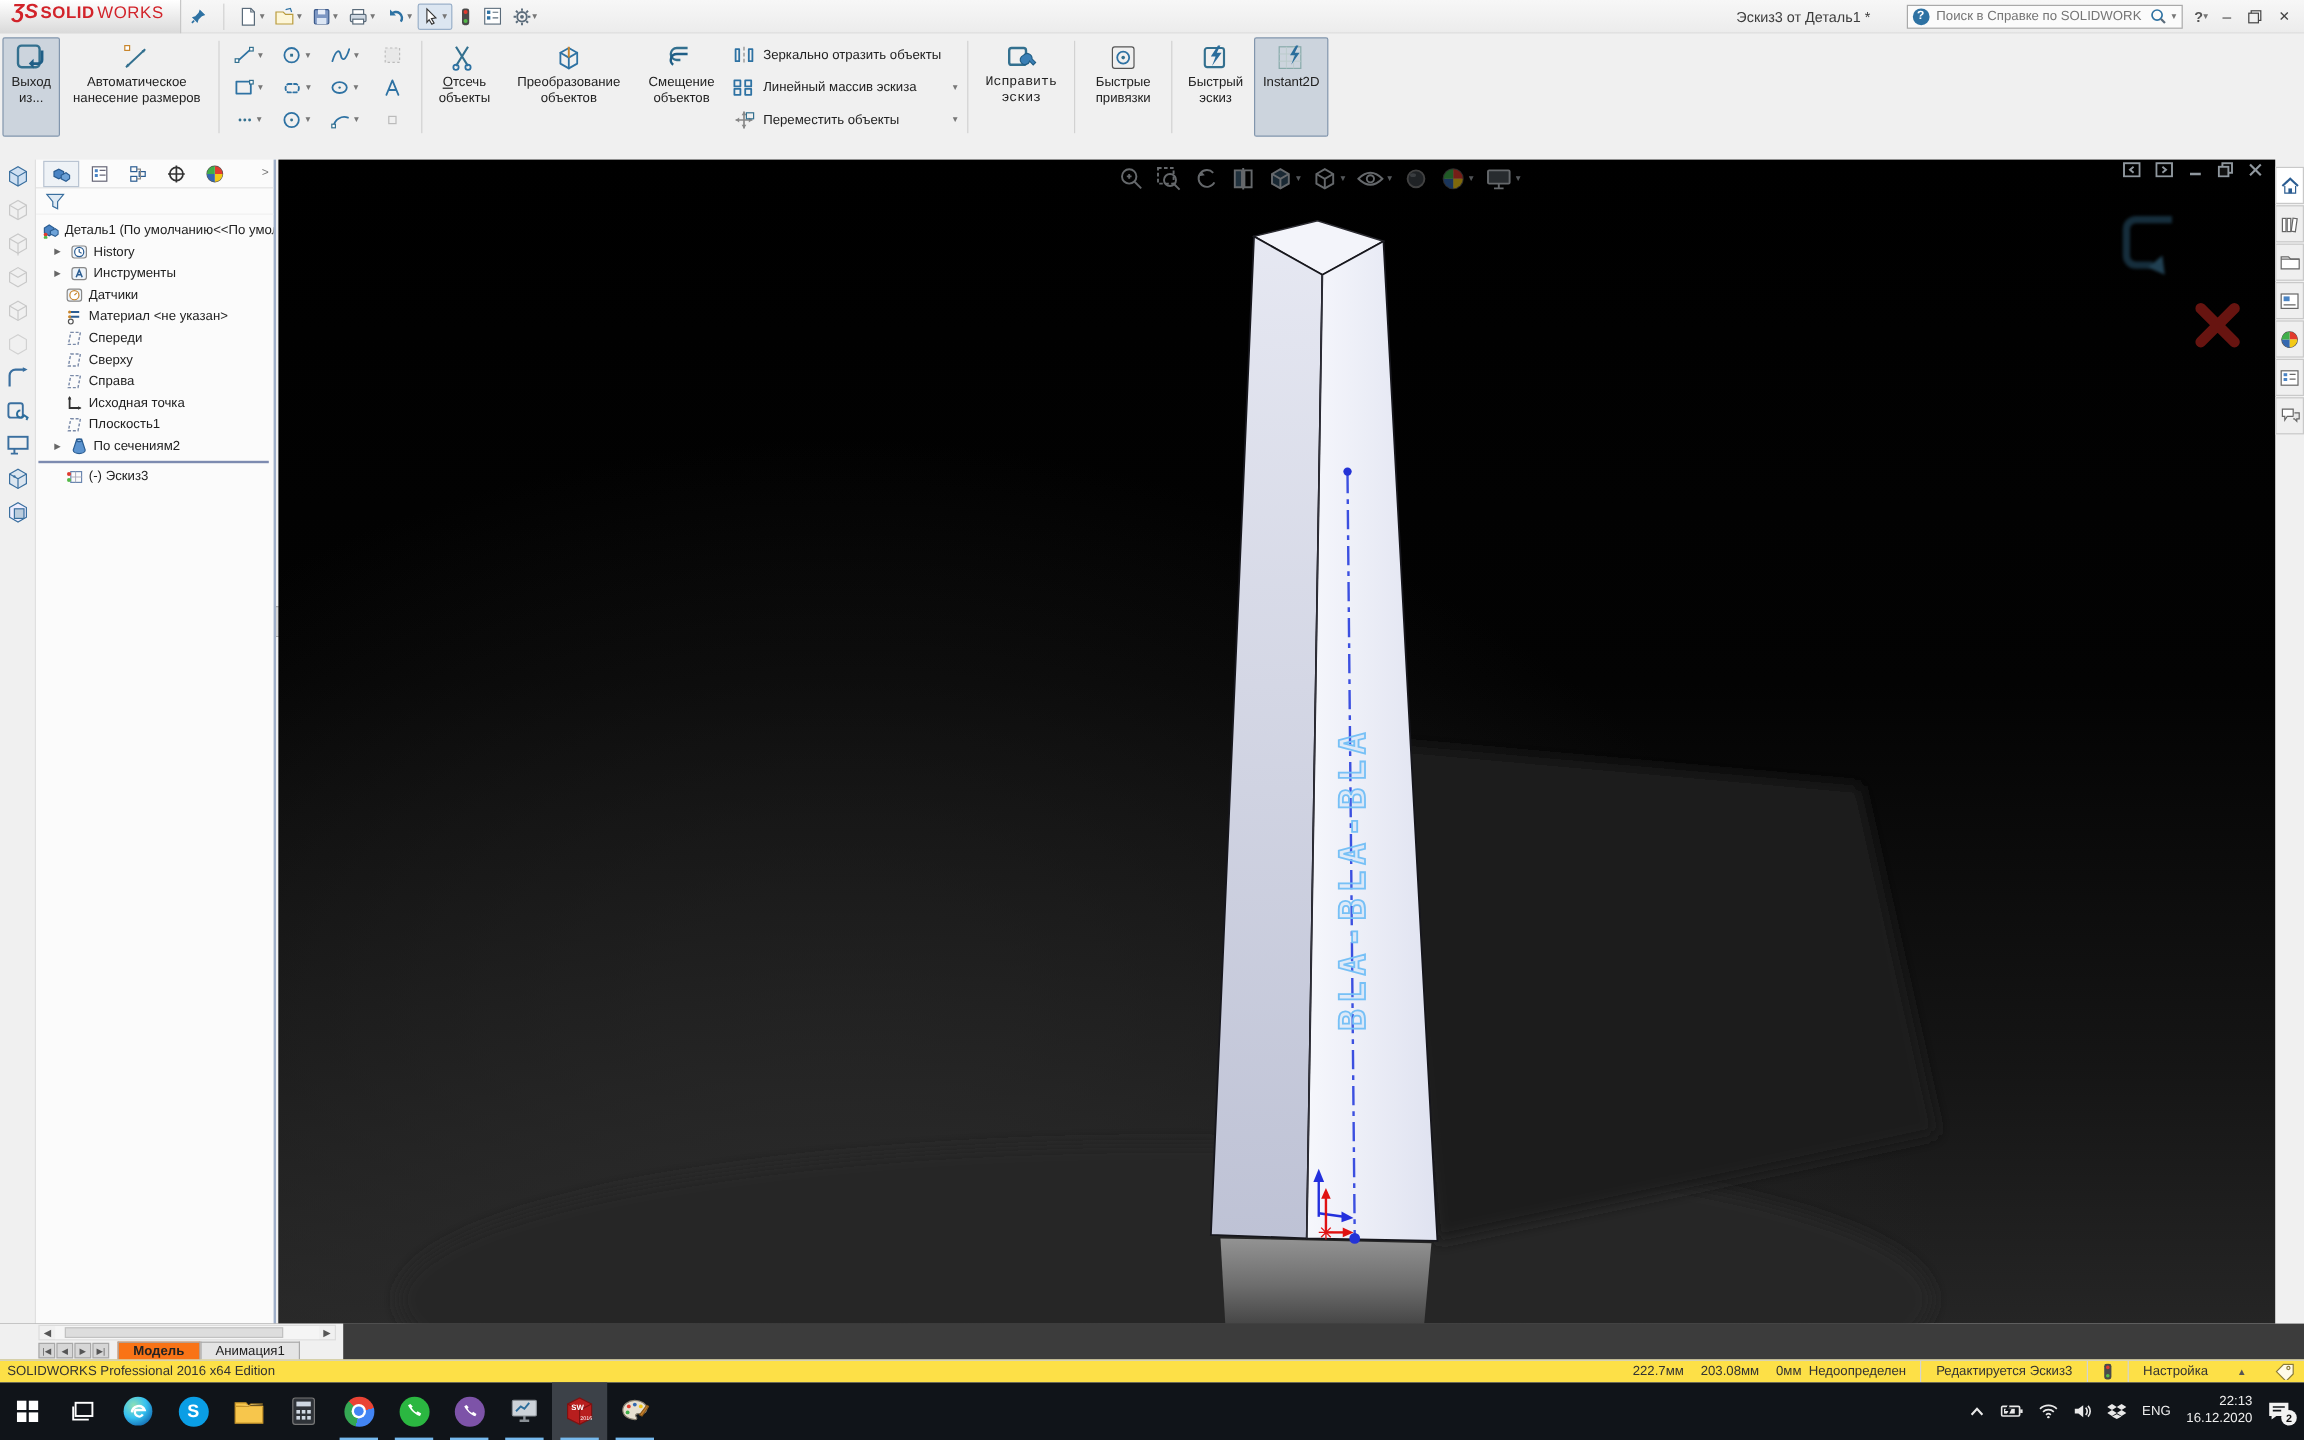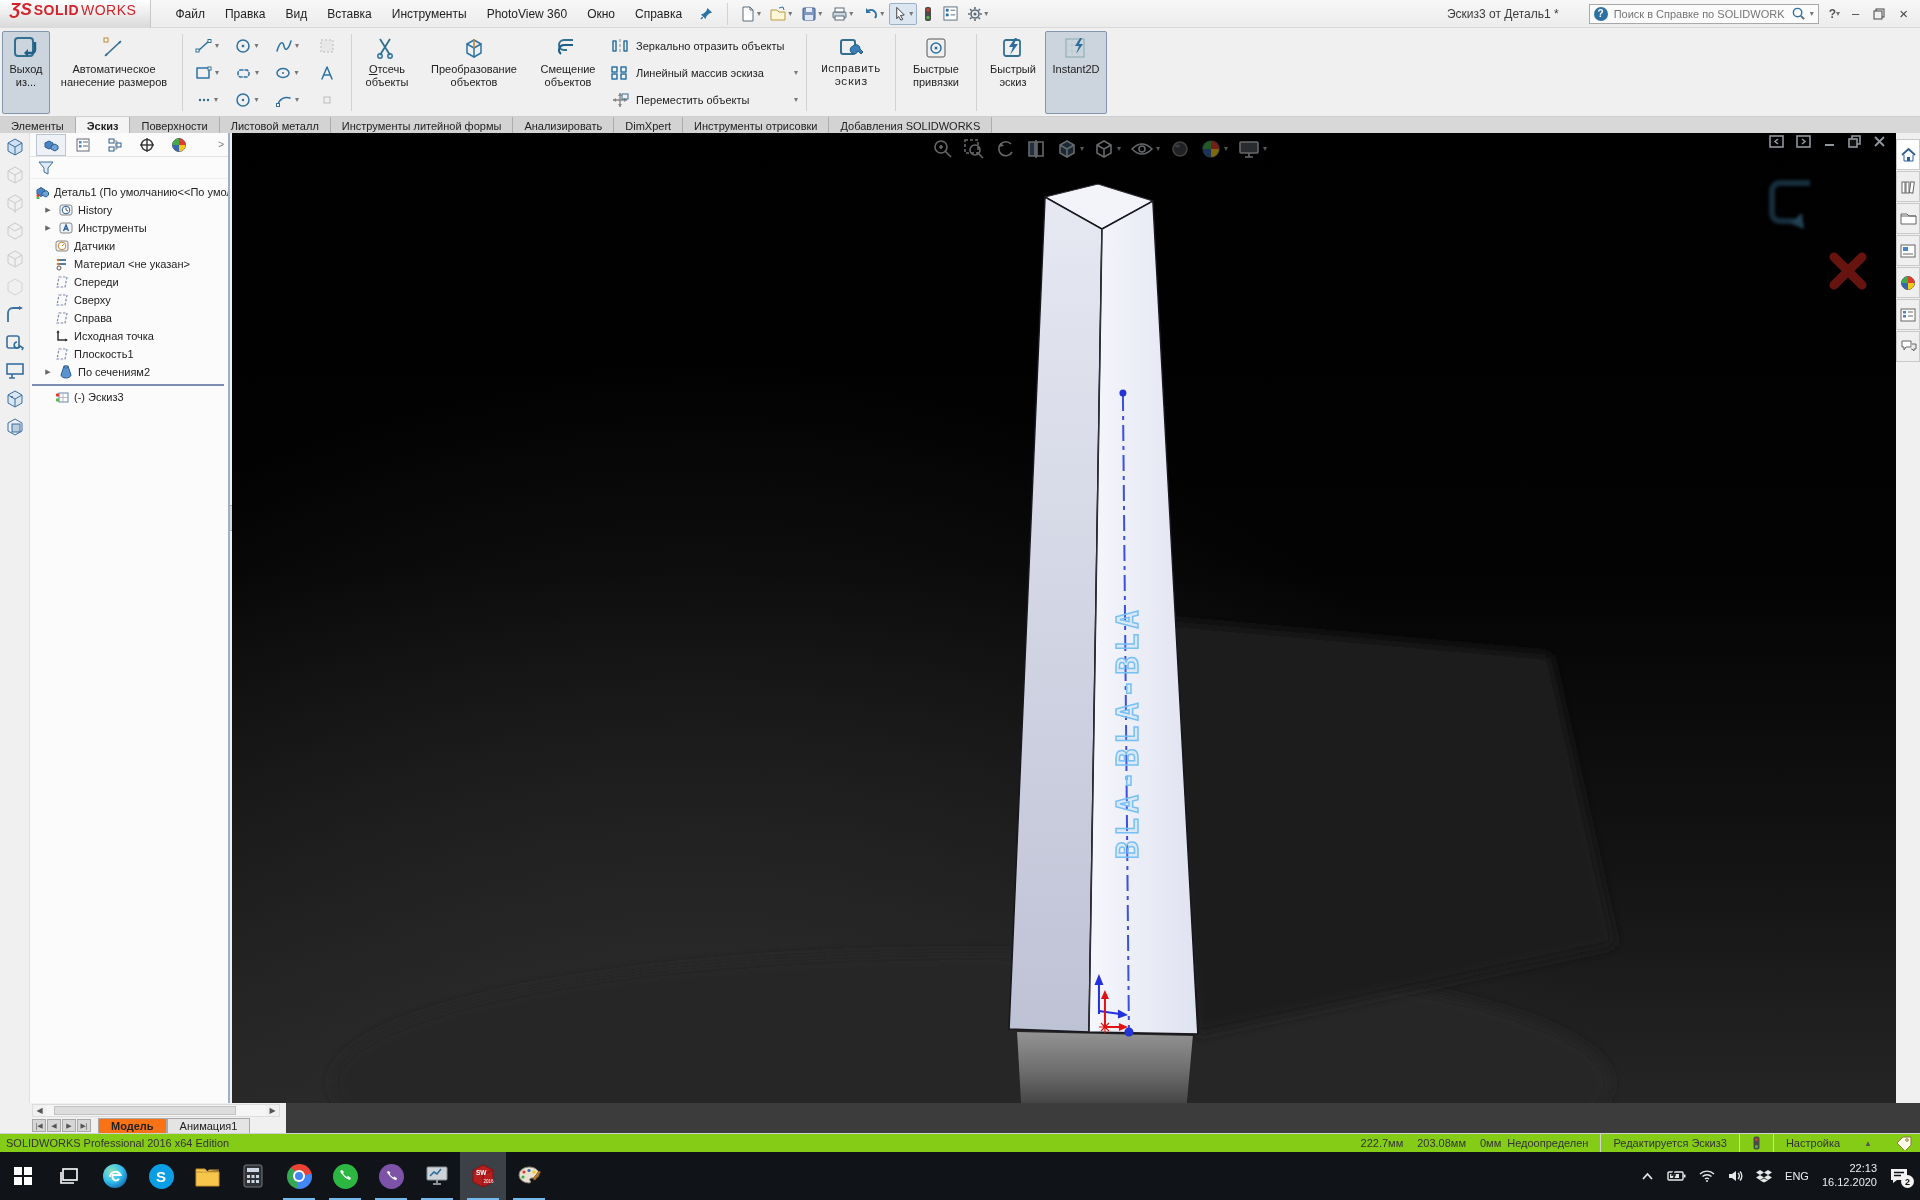--- a/index.html
+++ b/index.html
@@ -97,21 +97,21 @@
     background:#f0f0f0;border:1px solid #dcdcdc;font-size:8px;color:#555;}
   .hscroll .sarr{width:13px;text-align:center;}
   .hscroll .strack{flex:1;height:100%;background:#f5f5f5;position:relative;}
   .hscroll .sthumb{position:absolute;left:8px;right:30px;top:1px;bottom:1px;background:#ddd;border:1px solid #c2c2c2;}
   .mtabs{position:absolute;left:32px;top:15px;height:15px;display:flex;align-items:center;font-size:11px;}
   .navbtn{width:14px;height:13px;background:#d6d6d6;border:1px solid #a8a8a8;font-size:7px;color:#555;
     display:flex;align-items:center;justify-content:center;margin-right:1px;}
   .mtab{padding:0 12px;height:15px;display:flex;align-items:center;border:1px solid #a8a8a8;border-bottom:none;background:#e4e4e4;}
   .mtab.active{background:#f97316;font-weight:bold;}
 
-  .statusbar{position:absolute;top:1133px;left:0;right:0;height:19px;background:#84cc16;border-top:1px solid #cfcfcf;
+  .statusbar{position:absolute;top:1133px;left:0;right:0;height:19px;background:#fde047;border-top:1px solid #cfcfcf;
     display:flex;align-items:center;font-size:11px;color:#333;}
   .statusbar .left{padding-left:6px;}
   .statusbar .right{margin-left:auto;display:flex;align-items:center;height:100%;}
   .scell{display:flex;align-items:center;gap:14px;padding:0 12px;height:100%;justify-content:center;}
   .sdiv{width:1px;height:100%;background:#d3d3d3;}
 
   
   .taskbar{position:absolute;top:1152px;left:0;right:0;height:48px;background:#101419;display:flex;align-items:stretch;}
   .tbtn{position:relative;width:46px;display:flex;align-items:center;justify-content:center;}
   .tbtn.active{background:#3c4148;}
@@ -128,30 +128,20 @@
 <body>
 
 <div class="screen">
 
   <div class="titlebar">
     <div class="logo">
       <span class="ds">ƷS</span>
       <span class="solid">SOLID</span>
         <span class="works">WORKS</span>
     </div>
-    <nav class="menus">
-      <span>Файл</span>
-      <span>Правка</span>
-      <span>Вид</span>
-      <span>Вставка</span>
-      <span>Инструменты</span>
-      <span>PhotoView 360</span>
-      <span>Окно</span>
-      <span>Справка</span>
-    </nav>
     <span class="pin">
       <svg width="13" height="13" viewBox="0 0 14 14">
           <path d="M8 1l5 5-3 1-3 3-1 3-5-5 3-1 3-3z" fill="#2e72a3" stroke="none"></path>
           <line x1="3" y1="11" x2="1" y2="13" stroke="#2e72a3" stroke-width="1.5"></line>
         </svg>
     </span>
     <div class="qat">
       <span class="qbtn">
           <svg width="16" height="16" viewBox="0 0 16 16">
             <path d="M3 1h7l3 3v11H3z" fill="#fff" stroke="#5a6b7a"></path>
@@ -437,31 +427,20 @@
     <div class="rbtn pressed" style="width:62px;">
       <svg width="26" height="24" viewBox="0 0 26 24">
           <rect x="3" y="3" width="18" height="18" fill="none" stroke="#8aa"></rect>
           <path d="M9 3v18M15 3v18M3 9h18M3 15h18" stroke="#bcc" stroke-width=".8"></path>
           <path d="M17 2l-5 8h4l-3 8 7-10h-4l3-6z" fill="#2b6d9c"></path>
         </svg>
       <span class="lbl">Instant2D</span>
     </div>
   </div>
 
-  <div class="tabbar">
-    <div class="ctab">Элементы</div>
-    <div class="ctab active">Эскиз</div>
-    <div class="ctab">Поверхности</div>
-    <div class="ctab">Листовой металл</div>
-    <div class="ctab">Инструменты литейной формы</div>
-    <div class="ctab">Анализировать</div>
-    <div class="ctab">DimXpert</div>
-    <div class="ctab">Инструменты отрисовки</div>
-    <div class="ctab">Добавления SOLIDWORKS</div>
-  </div>
 
   <div class="main">
 
     <div class="leftstrip">
       <svg width="20" height="20" viewBox="0 0 20 20">
           <path d="M3 6l7-4 7 4v8l-7 4-7-4z" fill="#cfe0f2" stroke="#3a6f9f"></path>
           <path d="M3 6l7 4 7-4M10 10v8" fill="none" stroke="#3a6f9f"></path>
         </svg>
       <svg width="20" height="20" viewBox="0 0 20 20" opacity=".45">
           <path d="M3 6l7-4 7 4v8l-7 4-7-4z" fill="none" stroke="#999"></path>

